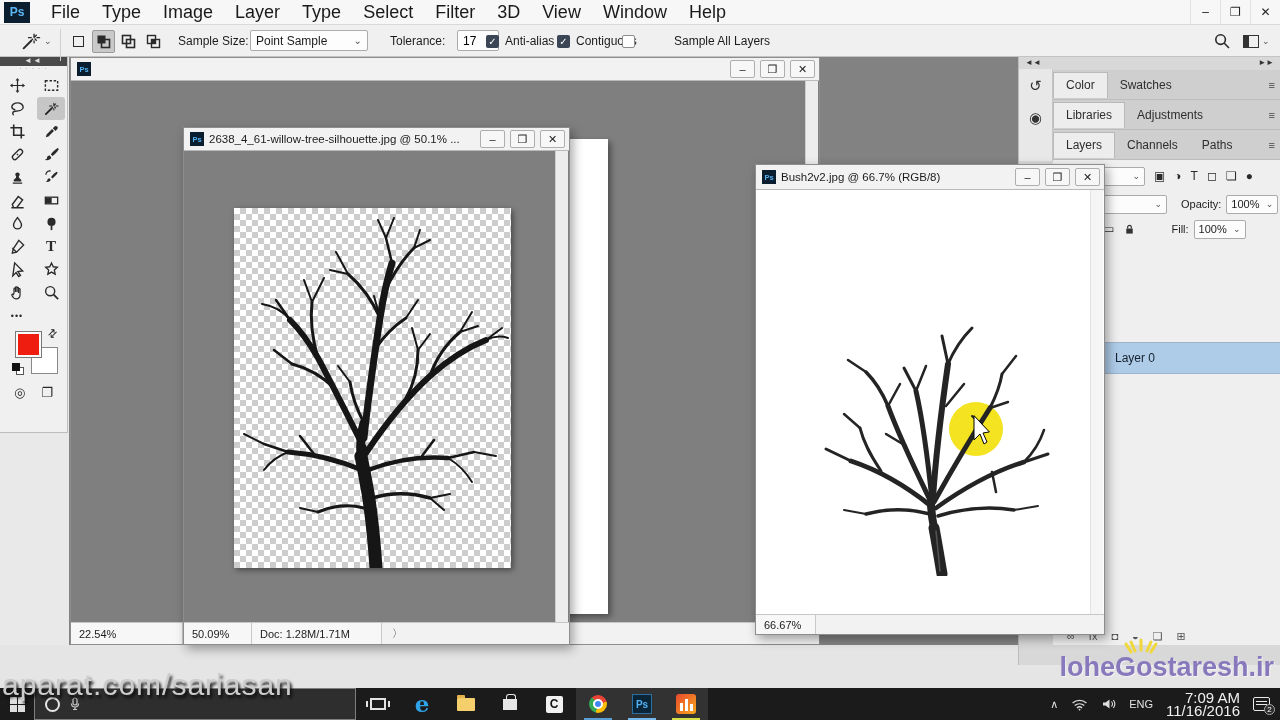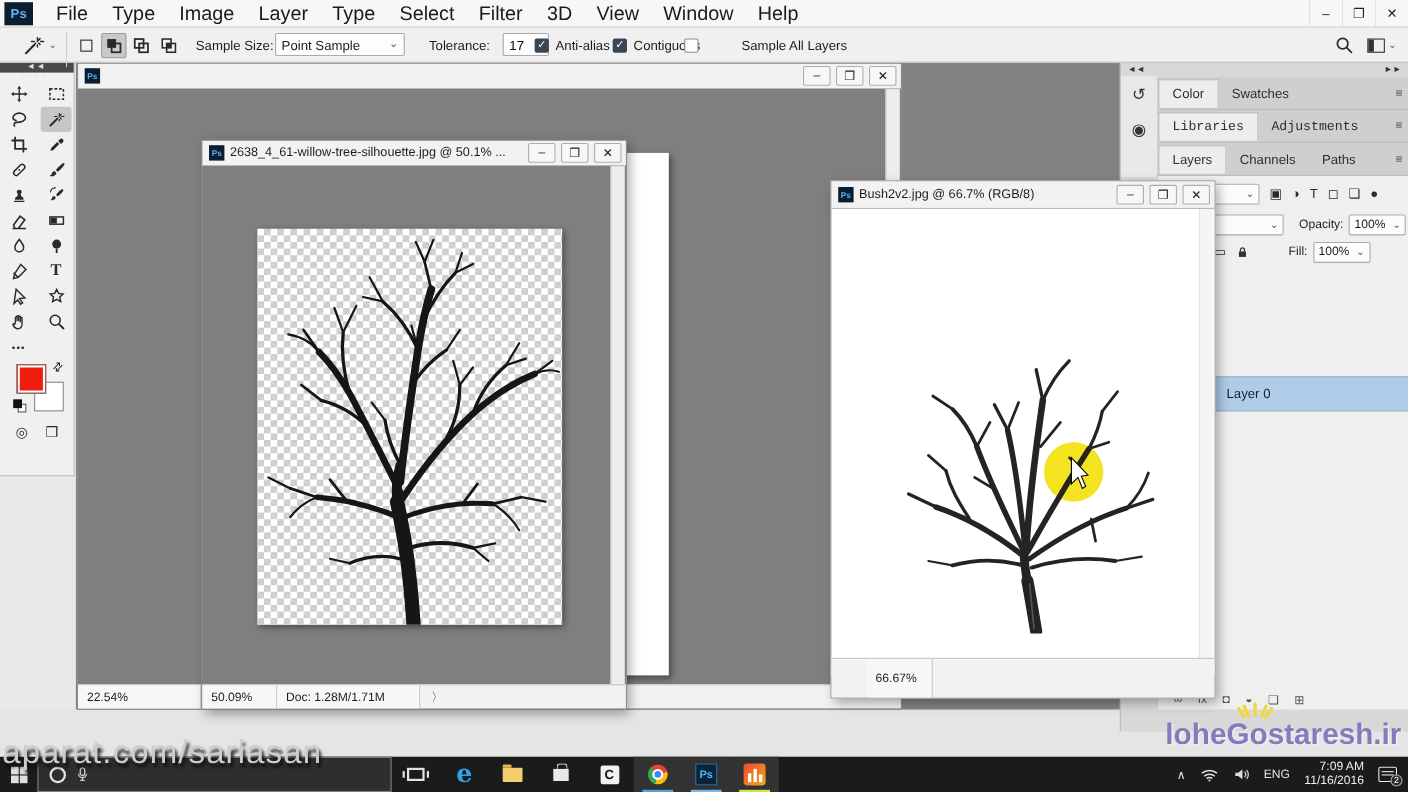--- a/index.html
+++ b/index.html
@@ -99,21 +99,21 @@
   .cam { width:17px; height:17px; background:#f1f1f1; border-radius:2px; color:#111; font-weight:bold; font-size:12px; display:flex; align-items:center; justify-content:center; }
   .chrome { width:18px; height:18px; border-radius:50%; background:conic-gradient(from -45deg,#ea4335 0 120deg,#fbbc05 0 240deg,#34a853 0 360deg); position:relative; }
   .chrome:before { content:""; position:absolute; left:4px; top:4px; width:10px; height:10px; background:#4285f4; border:2px solid #fff; border-radius:50%; box-sizing:border-box; }
   .pstile { width:20px; height:20px; background:#0b2538; border:1px solid #2c6f9e; color:#55b2f3; font-weight:bold; font-size:10px; display:flex; align-items:center; justify-content:center; }
   .orangetile { width:20px; height:20px; border-radius:3px; background:linear-gradient(135deg,#e84a2e,#f7a81b); display:flex; align-items:flex-end; justify-content:center; gap:2px; padding-bottom:3px; }
   .orangetile i { width:3px; background:#fff; display:block; }
   .active-bar { position:absolute; bottom:0; width:28px; height:2px; }
   .tb-active { background:#323232; position:relative; }
   .tray { margin-left:auto; display:flex; align-items:center; gap:13px; padding-right:10px; color:#e3e3e3; }
   .tray .chev { font-size:11px; }
-  .clock { text-align:right; font-size:11px; line-height:13px; color:#f0f0f0; }
+  .clock { text-align:right; font-size:15px; line-height:13px; color:#f0f0f0; }
   .notif { position:relative; width:17px; height:14px; border:1.5px solid #e8e8e8; border-radius:2px; }
   .notif i { position:absolute; left:2px; right:2px; height:1.5px; background:#e8e8e8; }
   .badge { position:absolute; right:-6px; bottom:-5px; width:11px; height:11px; background:#2b2b2b; border:1px solid #aaa; color:#fff; border-radius:50%; font-size:8px; display:flex; align-items:center; justify-content:center; }
 
   
   #wm-left { left:2px; top:668px; z-index:60; font-size:30px; font-weight:normal; color:#cccccc; letter-spacing:1px; text-shadow:2px 3px 3px #0d0d0d; }
   #wm-right { right:6px; top:652px; z-index:45; font-size:27px; font-weight:bold; color:#8879bd; text-shadow:1px 1px 0 #f2f2f2; }
   #bottom-strip { left:0; top:645px; width:1280px; height:43px; background:#e5e5e5; z-index:2; }
   #left-col { left:0; top:57px; width:69px; height:631px; background:#e9e9e9; z-index:1; }
 </style>
@@ -450,40 +450,40 @@
       <path d="M142 260C168 252 192 250 218 254" stroke-width="3.5"></path>
       <path d="M218 254L242 250" stroke-width="2"></path>
       <path d="M134 258C112 252 92 252 70 258" stroke-width="3.5"></path>
       <path d="M70 258L48 254" stroke-width="2"></path>
       <path d="M144 315L140 275" stroke="#555" stroke-width="1.5"></path>
       <path d="M176 160l10 10" stroke-width="2"></path>
       <polygon points="178,160 178,184 184,178 188,188 191,186 187,177 193,176" fill="#ffffff" stroke="#000" stroke-width="1"></polygon>
     </svg>
     <div class="vscroll" style="right:1px;height:424px;border-left:1px solid #e2e2e2;background:#f5f5f5;"></div>
   </div>
-  <div class="statusbar" style="height:36px;padding-left:32px;">
+  <div class="statusbar" style="height:20px;">
     <span class="status-field" style="min-width:60px;">66.67%</span>
   </div>
 </div>
 
 <div class="abs" id="dock">
   <div class="dtop">
     <span>◄◄</span>
     <span>►►</span>
   </div>
   <div class="icon-strip">
     <span>↺</span>
     <span>◉</span>
   </div>
   <div class="tabrow" style="top:13px;">
     <span class="tab active">Color</span>
     <span class="tab">Swatches</span>
     <span class="tab-burger">≡</span>
   </div>
-  <div class="tabrow" style="top:43px;font-family:Liberation Mono, monospace;">
+  <div class="tabrow" style="top:43px;">
     <span class="tab active">Libraries</span>
     <span class="tab">Adjustments</span>
     <span class="tab-burger">≡</span>
   </div>
   <div class="tabrow" style="top:73px;">
     <span class="tab active">Layers</span>
     <span class="tab">Channels</span>
     <span class="tab">Paths</span>
     <span class="tab-burger">≡</span>
   </div>

